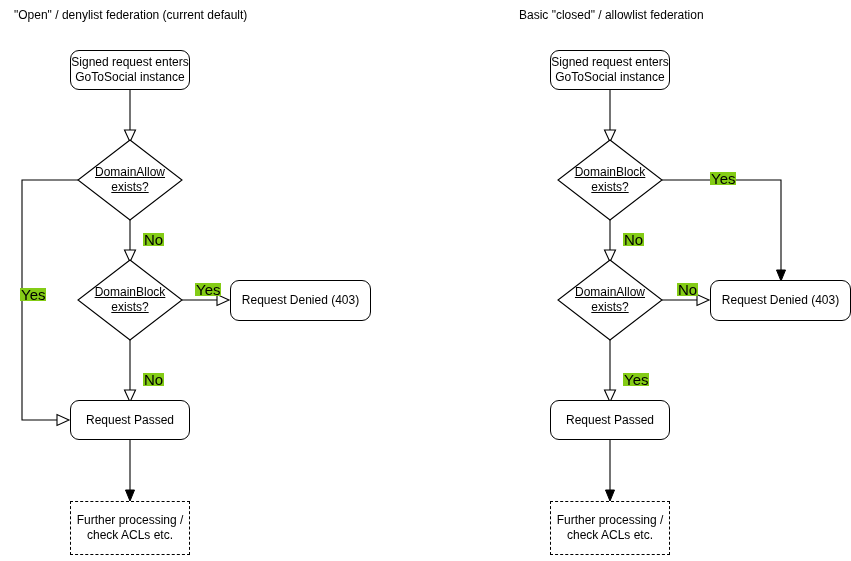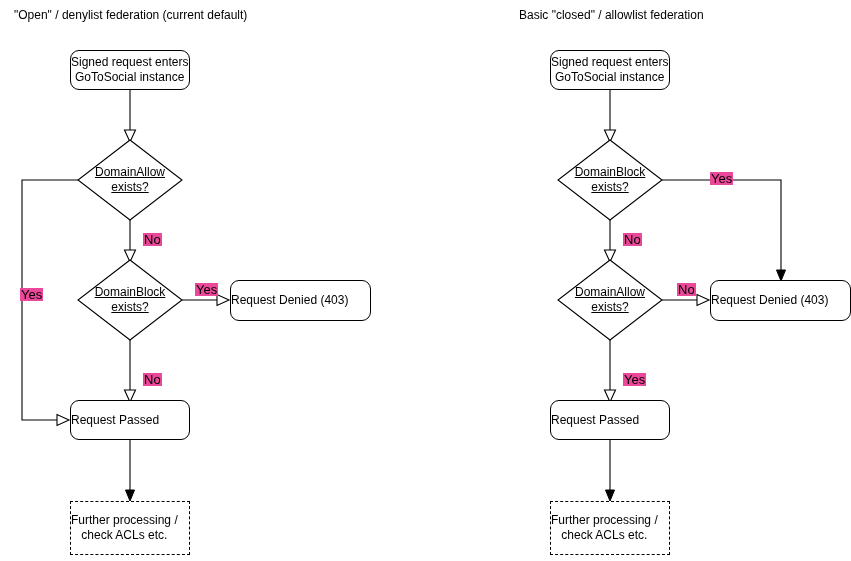--- a/index.html
+++ b/index.html
@@ -29,21 +29,21 @@
     line-height: 14px;
   }
   #title-left  { left: 14px;  top: 8px; }
   #title-right { left: 519px; top: 8px; }
 
   .node {
     position: absolute;
     box-sizing: border-box;
     display: flex;
     align-items: center;
-    justify-content: flex-start;
+    justify-content: center;
     text-align: center;
     font-size: 12px;
     line-height: 15px;
     color: #000000;
     background: #ffffff;
     border: 1px solid #000000;
   }
   .node.rounded { border-radius: 9px; }
   .node.dashed  { border-style: dashed; border-radius: 0; }
 
@@ -68,24 +68,24 @@
     text-align: center;
     font-size: 12px;
     line-height: 15px;
     color: #000000;
     white-space: nowrap;
     text-decoration: underline;
   }
 
   .edge-label {
     position: absolute;
-    font-size: 13px;
+    font-size: 15px;
     line-height: 13px;
     color: #000000;
-    background: #ec4899;
+    background: #84cc16;
     white-space: nowrap;
     padding: 0 1px;
   }
 
   svg.edges {
     position: absolute;
     left: 0;
     top: 0;
     width: 851px;
     height: 561px;

